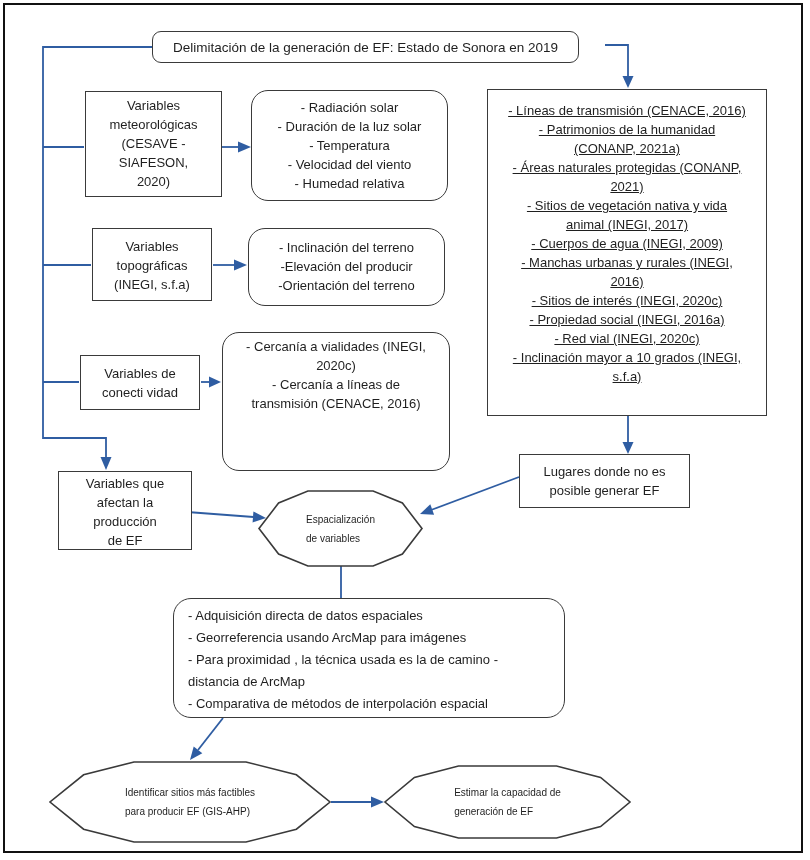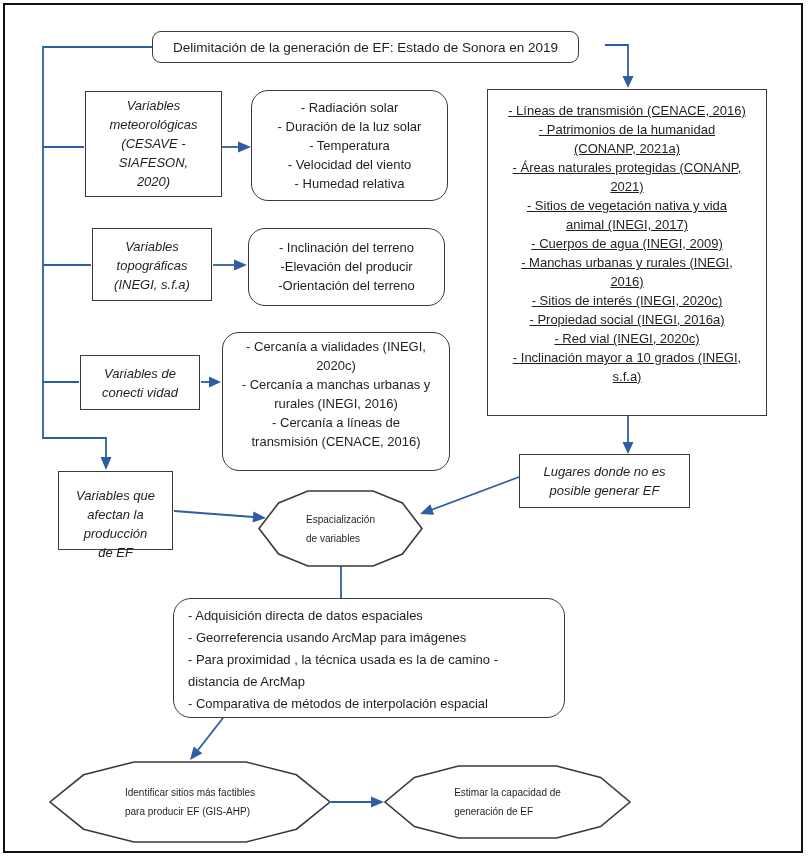--- a/index.html
+++ b/index.html
@@ -11,21 +11,21 @@
   .frame{position:absolute;left:3px;top:3px;width:800px;height:850px;border:2px solid #111;box-sizing:border-box;}
   svg.edges{position:absolute;left:0;top:0;}
   .edge{stroke:var(--arrow,#2f5da2);stroke-width:1.8;fill:none;}
   .head{fill:var(--arrow,#2f5da2);stroke:none;}
   .shape{fill:#ffffff;stroke:var(--border,#3a3a3a);stroke-width:1.6;}
   .node{
     position:absolute;border:1.6px solid var(--border,#3a3a3a);background:#fff;
     box-sizing:border-box;font-size:13px;line-height:19px;
   }
   .center{text-align:center;}
-  .pre{white-space:pre-line;font-style:italic;}
+  .pre{white-space:pre-line;}
   .round{border-radius:17px;}
   .titlebox{
     position:absolute;border:1.6px solid var(--border,#3a3a3a);background:#fff;border-radius:9px;
     box-sizing:border-box;display:flex;align-items:center;justify-content:center;
     font-size:13.5px;
   }
   .octtext{
     position:absolute;display:flex;align-items:center;justify-content:center;
     text-align:left;white-space:pre-line;font-size:10px;line-height:19px;
   }
@@ -127,38 +127,37 @@
     <div>- Inclinación del terreno</div>
     <div>-Elevación del producir</div>
     <div>-Orientación del terreno</div>
   </div>
 
   <div class="node center pre" style="left:80px;top:355px;width:120px;height:55px;padding-top:8px;">Variables de
 conecti vidad</div>
 
   <div class="node round center" style="left:222px;top:332px;width:228px;height:139px;padding:4px 18px;">
     <div>- Cercanía a vialidades (INEGI, 2020c)</div>
-    <div>- Cercanía a manchas urbanas y rurales (INEGI, 2016)</div>
     <div>- Cercanía a líneas de transmisión (CENACE, 2016)</div>
   </div>
 
   <div class="node center" style="left:487px;top:89px;width:280px;height:327px;padding:11px 20px;text-decoration:underline;">
     <div>- Líneas de transmisión (CENACE, 2016)</div>
     <div>- Patrimonios de la humanidad (CONANP, 2021a)</div>
     <div>- Áreas naturales protegidas (CONANP, 2021)</div>
     <div>- Sitios de vegetación nativa y vida animal (INEGI, 2017)</div>
     <div>- Cuerpos de agua (INEGI, 2009)</div>
     <div>- Manchas urbanas y rurales (INEGI, 2016)</div>
     <div>- Sitios de interés (INEGI, 2020c)</div>
     <div>- Propiedad social (INEGI, 2016a)</div>
     <div>- Red vial (INEGI, 2020c)</div>
     <div>- Inclinación mayor a 10 grados (INEGI, s.f.a)</div>
   </div>
 
-  <div class="node center pre" style="left:58px;top:471px;width:115px;height:79px;padding-top:14px;">Variables que
+  <div class="node center pre" style="left:58px;top:471px;width:134px;height:79px;padding-top:2px;">Variables que
 afectan la
 producción
 de EF</div>
 
   <div class="node center pre" style="left:519px;top:454px;width:171px;height:54px;padding-top:7px;">Lugares donde no es
 posible generar EF</div>
 
   <div class="octtext" style="left:259px;top:491px;width:163px;height:75px;">Espacialización
 de variables</div>
 

